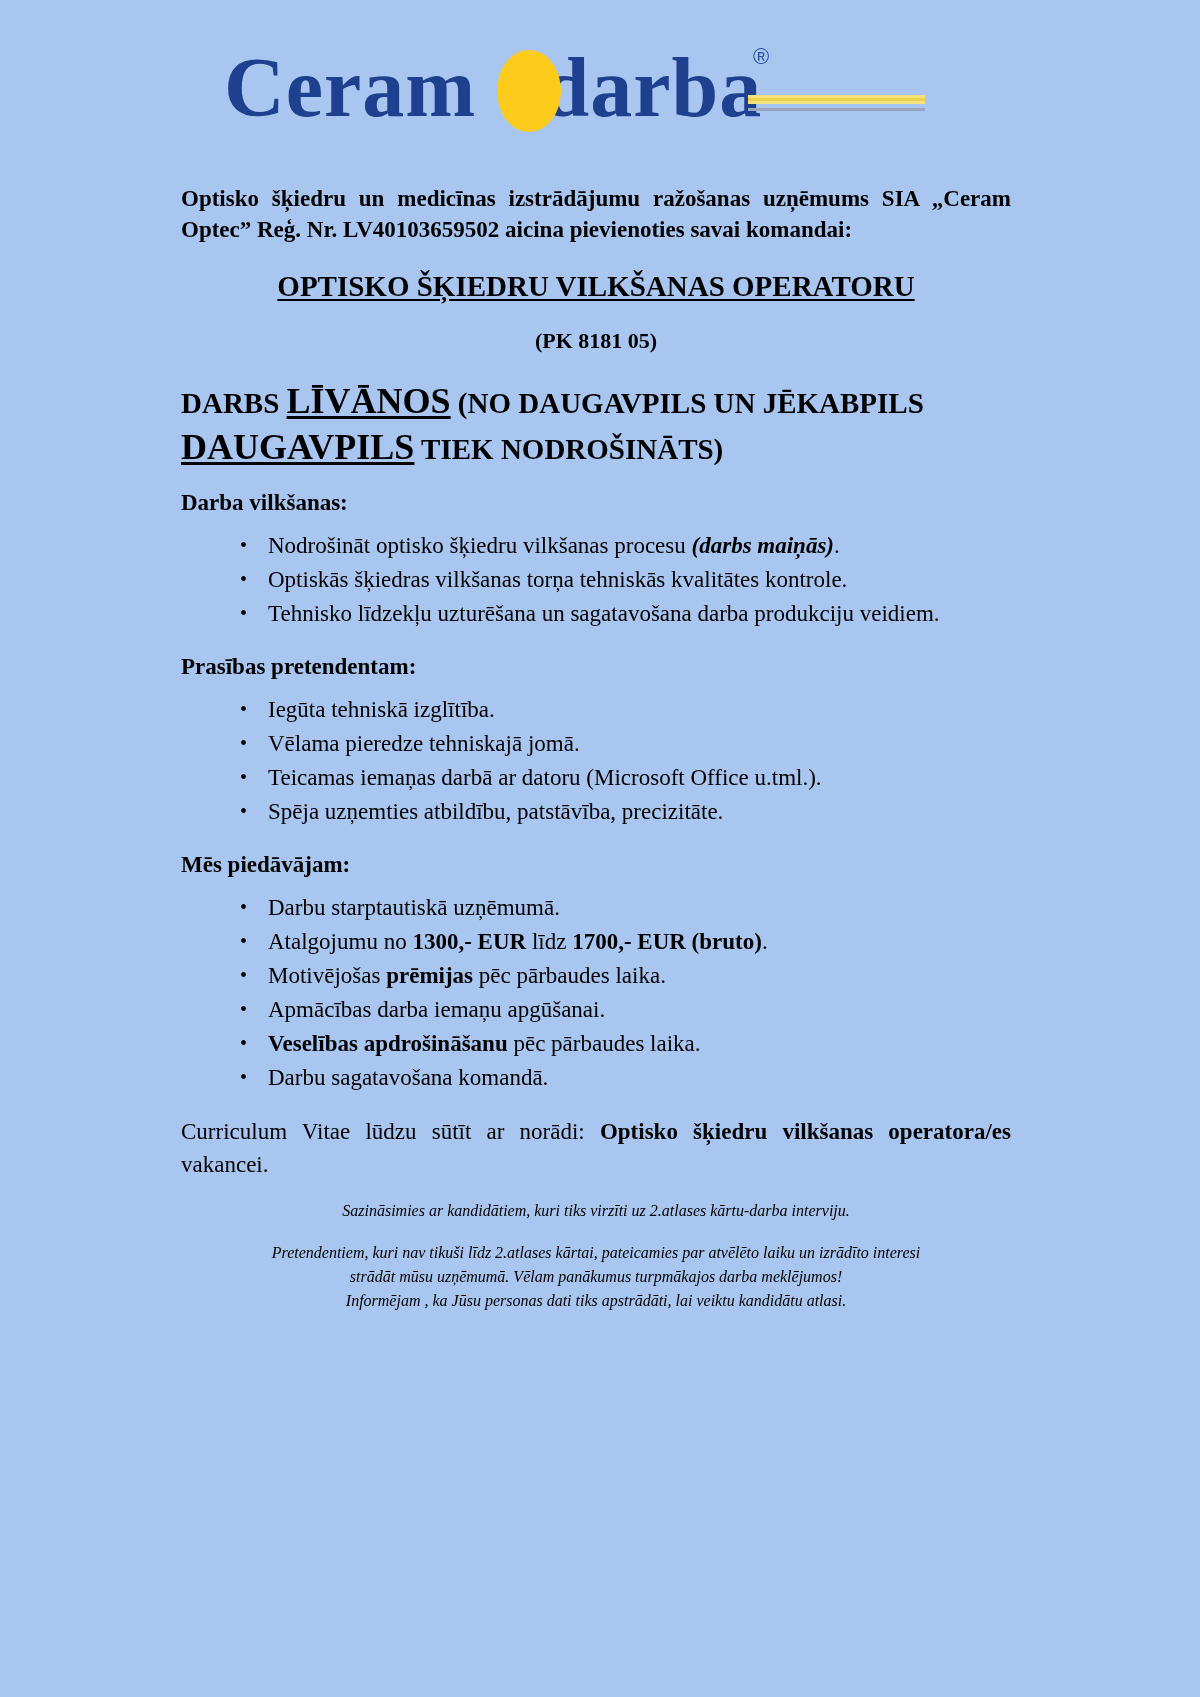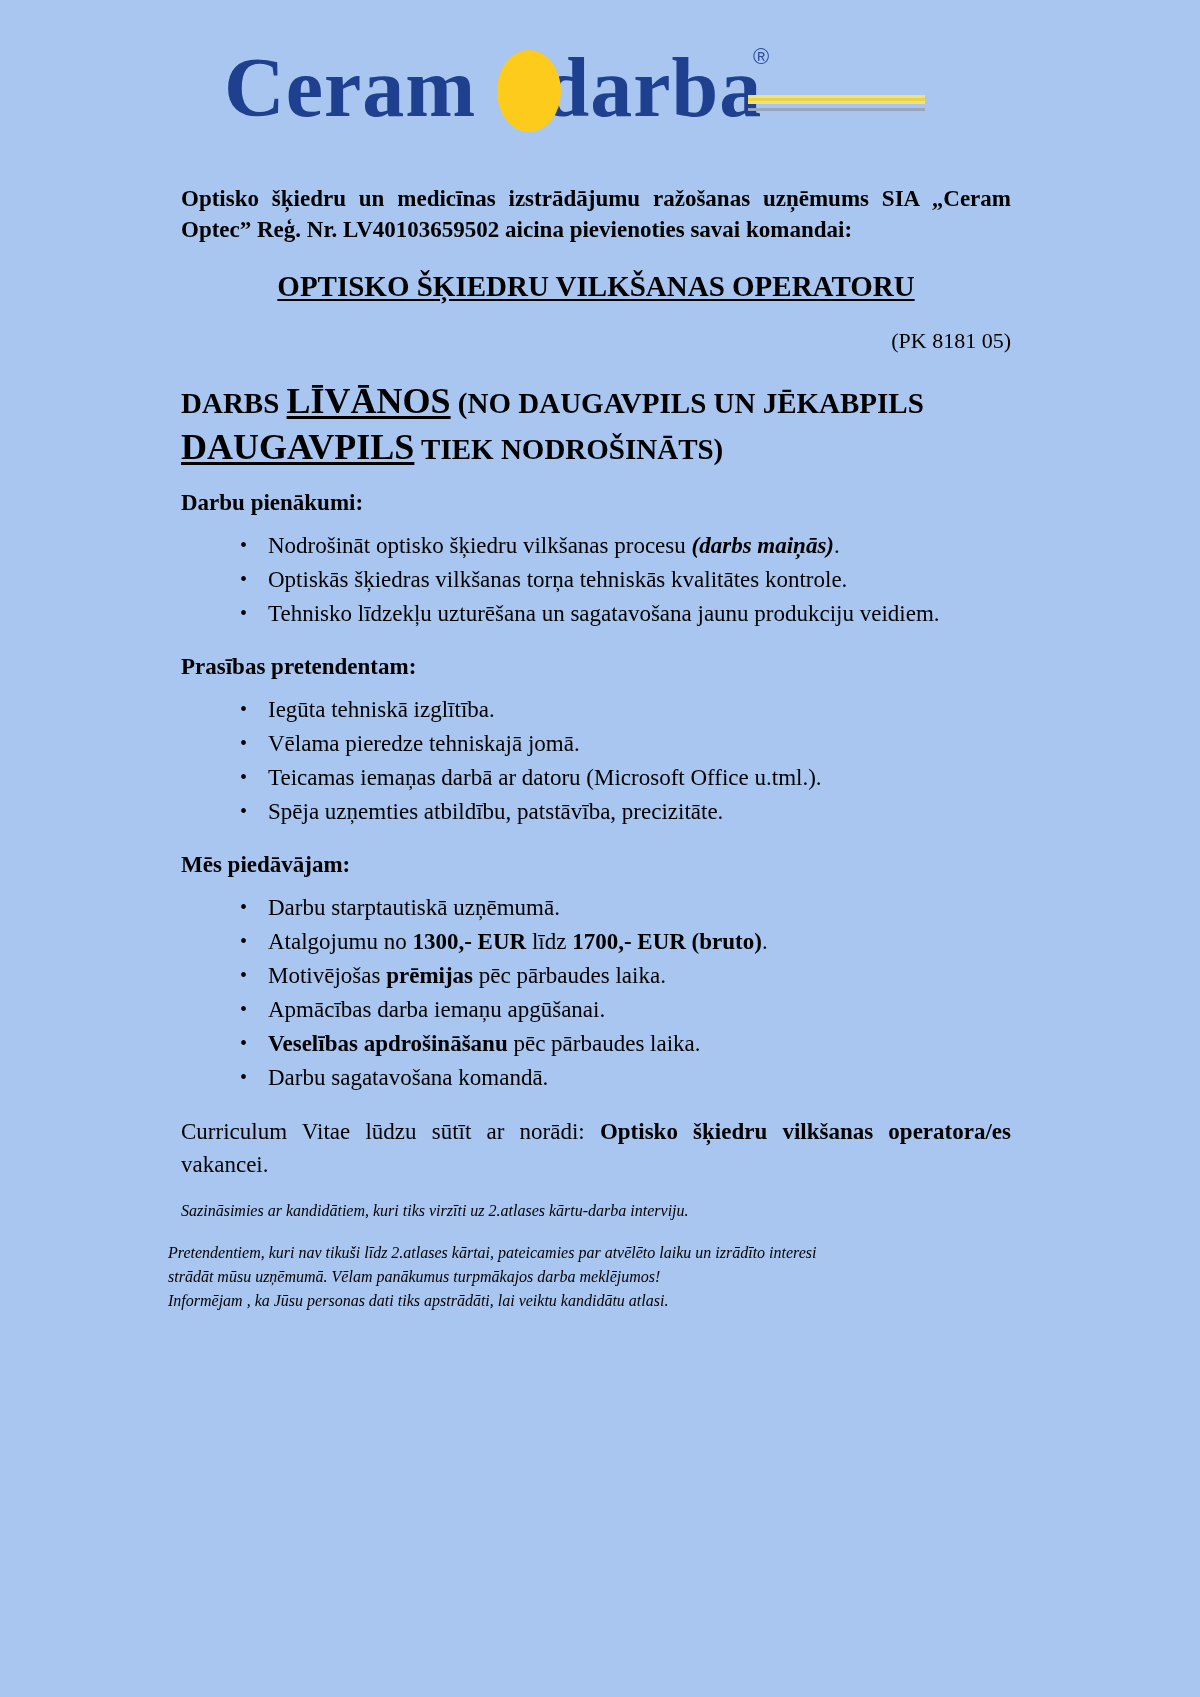--- a/index.html
+++ b/index.html
@@ -107,24 +107,24 @@
   .job-title {
     text-align: center;
     font-size: 29px;
     line-height: 38px;
     font-weight: bold;
     text-decoration: underline;
     text-underline-offset: 3px;
     margin-bottom: 22px;
   }
   .pk-code {
-    text-align: right;
+    text-align: center;
     font-size: 22px;
     line-height: 28px;
-    font-weight: normal;
+    font-weight: bold;
     margin-bottom: 24px;
   }
   .location-line {
     font-size: 29px;
     line-height: 44px;
     font-weight: bold;
     text-align: left;
     margin-bottom: 16px;
   }
   .location-line .big {
@@ -163,21 +163,21 @@
     font-size: 23px;
     line-height: 33px;
     text-align: justify;
     margin-top: 18px;
     margin-bottom: 18px;
   }
   .note {
     font-size: 16px;
     line-height: 24px;
     font-style: italic;
-    text-align: left;
+    text-align: center;
     margin-bottom: 18px;
   }
   .note-last { margin-bottom: 0; }
   .note-last div { display: block; }
   b { font-weight: bold; }
   .bi { font-weight: bold; font-style: italic; }
 </style>
 </head>
 <body>
 
@@ -197,25 +197,25 @@
   <div class="content">
 
     <p class="intro">Optisko šķiedru un medicīnas izstrādājumu ražošanas uzņēmums SIA „Ceram Optec” Reģ. Nr. LV40103659502 aicina pievienoties savai komandai:</p>
 
     <p class="job-title">OPTISKO ŠĶIEDRU VILKŠANAS OPERATORU</p>
 
     <p class="pk-code">(PK 8181 05)</p>
 
     <p class="location-line"><span>DARBS </span><span class="big">LĪVĀNOS</span><span> (NO DAUGAVPILS UN JĒKABPILS </span><span class="big">DAUGAVPILS</span><span> TIEK NODROŠINĀTS)</span></p>
 
-    <p class="section-head">Darbu pienākumi:</p>
+    <p class="section-head">Darba vilkšanas:</p>
     <ul class="bullets">
       <li><span>Nodrošināt optisko šķiedru vilkšanas procesu </span><span class="bi">(darbs maiņās)</span><span>.</span></li>
       <li><span>Optiskās šķiedras vilkšanas torņa tehniskās kvalitātes kontrole.</span></li>
-      <li><span>Tehnisko līdzekļu uzturēšana un sagatavošana jaunu produkciju veidiem.</span></li>
+      <li><span>Tehnisko līdzekļu uzturēšana un sagatavošana darba produkciju veidiem.</span></li>
     </ul>
 
     <p class="section-head">Prasības pretendentam:</p>
     <ul class="bullets">
       <li>Iegūta tehniskā izglītība.</li>
       <li>Vēlama pieredze tehniskajā jomā.</li>
       <li>Teicamas iemaņas darbā ar datoru (Microsoft Office u.tml.).</li>
       <li>Spēja uzņemties atbildību, patstāvība, precizitāte.</li>
     </ul>
 

